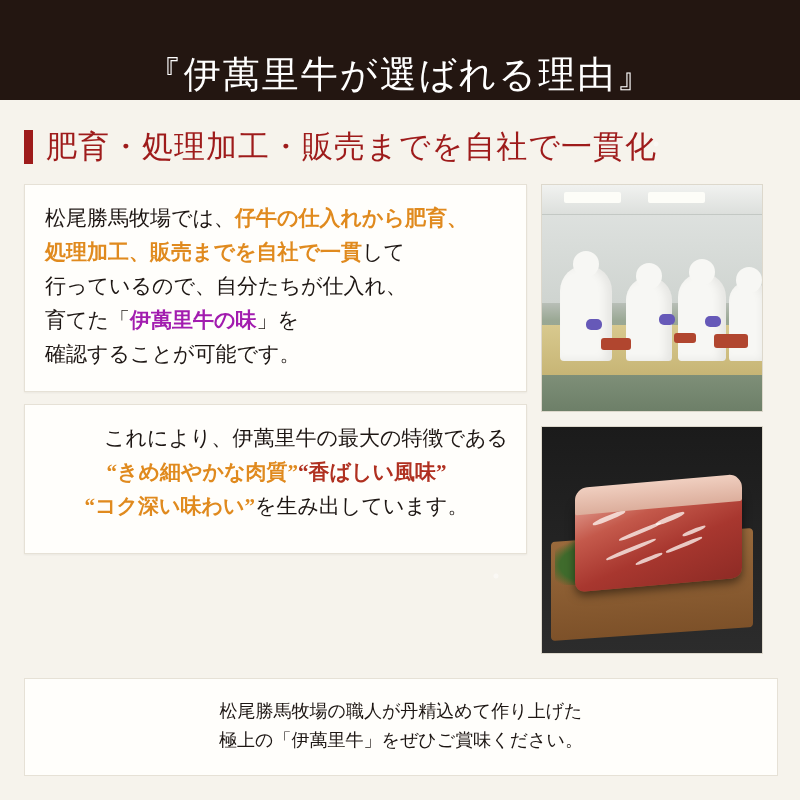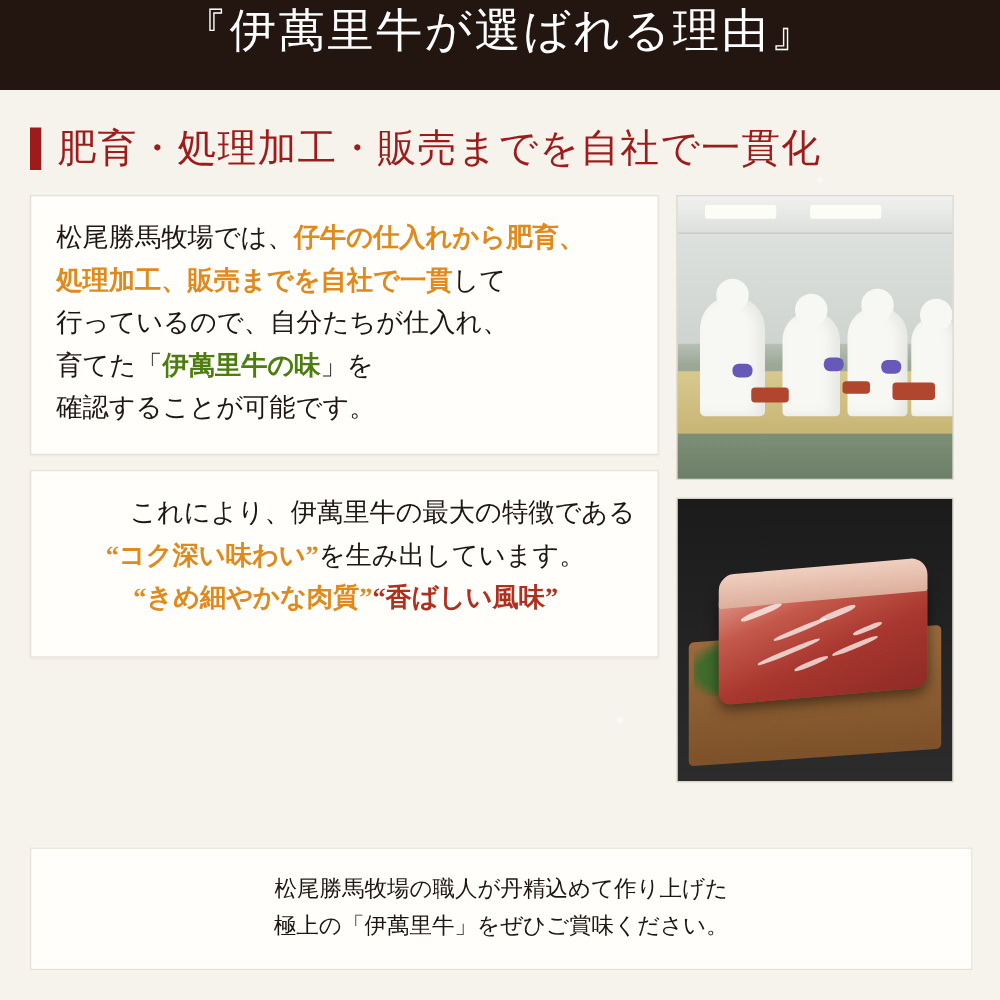--- a/index.html
+++ b/index.html
@@ -20,24 +20,24 @@
     background:
       radial-gradient(circle at 18% 30%, rgba(255,255,255,0.55) 0 2px, transparent 3px),
       radial-gradient(circle at 62% 72%, rgba(255,255,255,0.45) 0 2px, transparent 3px),
       radial-gradient(circle at 82% 18%, rgba(255,255,255,0.4) 0 2px, transparent 3px),
       #f6f3ec;
     box-sizing: border-box;
   }
 
   
   .header {
-    height: 72px;
+    height: 100px;
     background: #231611;
     display: flex;
-    align-items: flex-start;
+    align-items: flex-end;
     justify-content: center;
     position: relative;
   }
   .header::after {
     content: "";
     position: absolute;
     left: 0; right: 0; bottom: 0;
     height: 3px;
     background: #231611;
   }
@@ -97,21 +97,21 @@
     box-sizing: border-box;
   }
   .card p {
     margin: 0;
     font-size: 21px;
     line-height: 1.62;
     color: #1d1613;
   }
   .hl-orange { color: #e08a1e; font-weight: bold; }
   .hl-red { color: #b03020; font-weight: bold; }
-  .hl-dark { color: #4d7c0f; font-weight: bold; text-align: right; }
+  .hl-dark { color: #a21caf; font-weight: bold; text-align: right; }
 
   .card-1 { min-height: 208px; }
   .card-2 { min-height: 92px; }
   .card-3 { min-height: 150px; }
   .card-3 p { text-align: center; }
   .card-3 .first-line { text-align: right; }
 
   
   .photo {
     width: 222px;
@@ -257,24 +257,24 @@
           <span>確認することが可能です。</span>
         </p>
       </div>
 
 
       <div class="card card-3">
         <p class="first-line">
           <span>これにより、伊萬里牛の最大の特徴である</span>
         </p>
         <p>
-          <span class="hl-orange">“コク深い味わい”</span><span>を生み出しています。</span>
+          <span class="hl-orange">“きめ細やかな肉質”</span><span class="hl-red">“香ばしい風味”</span>
         </p>
         <p>
-          <span class="hl-orange">“きめ細やかな肉質”</span><span class="hl-red">“香ばしい風味”</span>
+          <span class="hl-orange">“コク深い味わい”</span><span>を生み出しています。</span>
         </p>
       </div>
 
     </div>
 
     <div class="right-col">
 
       <div class="photo photo-1">
         <div class="p1-wall"></div>
         <div class="p1-ceiling"></div>

